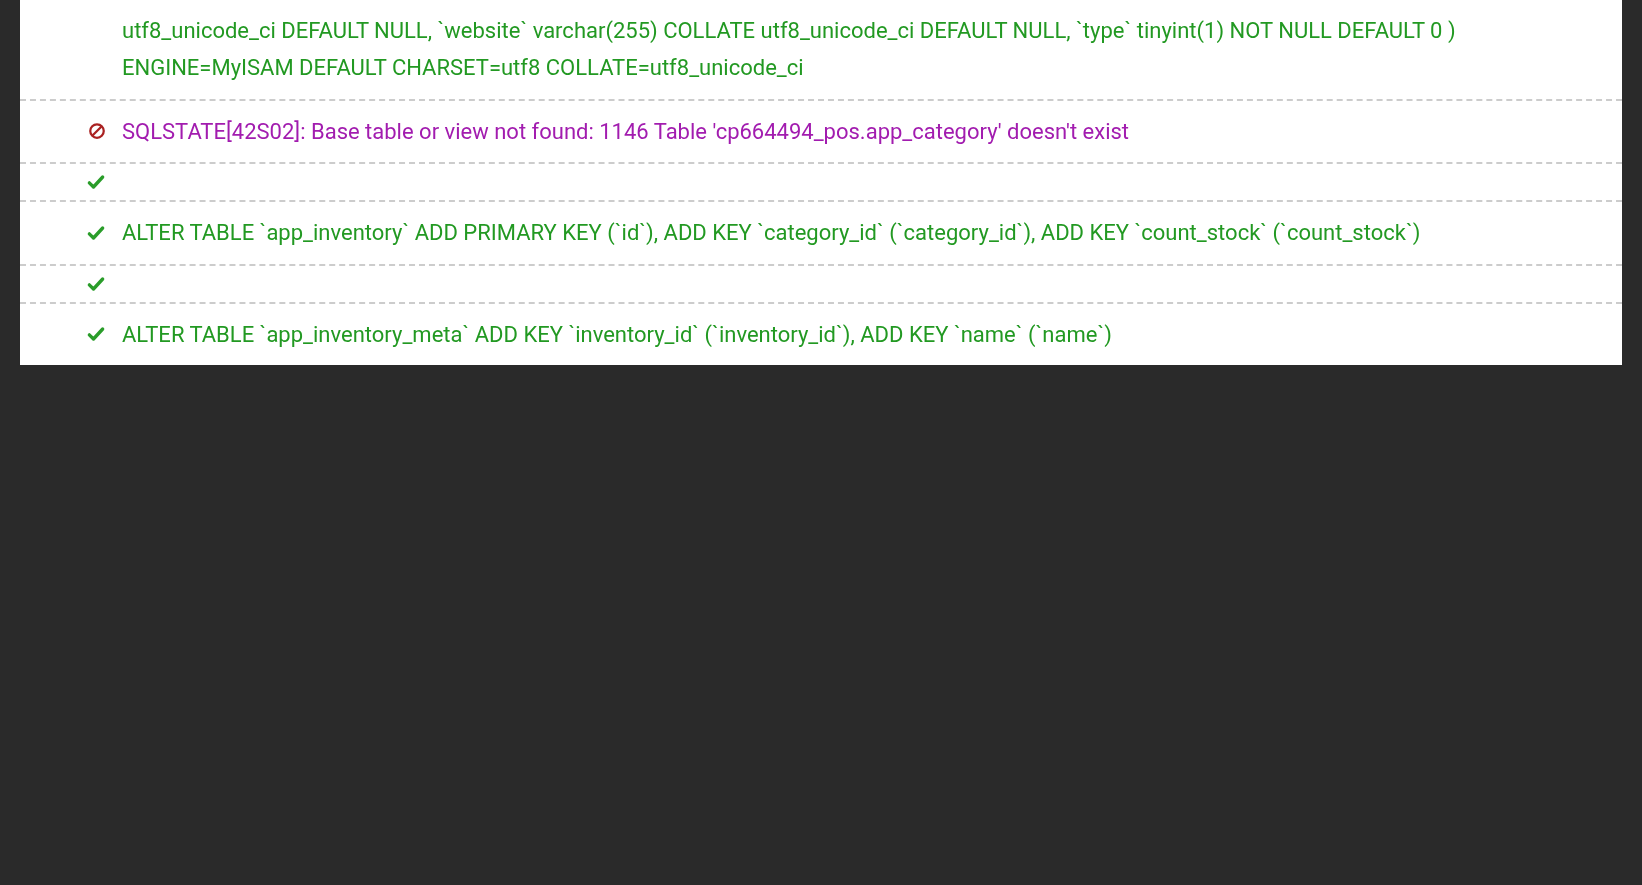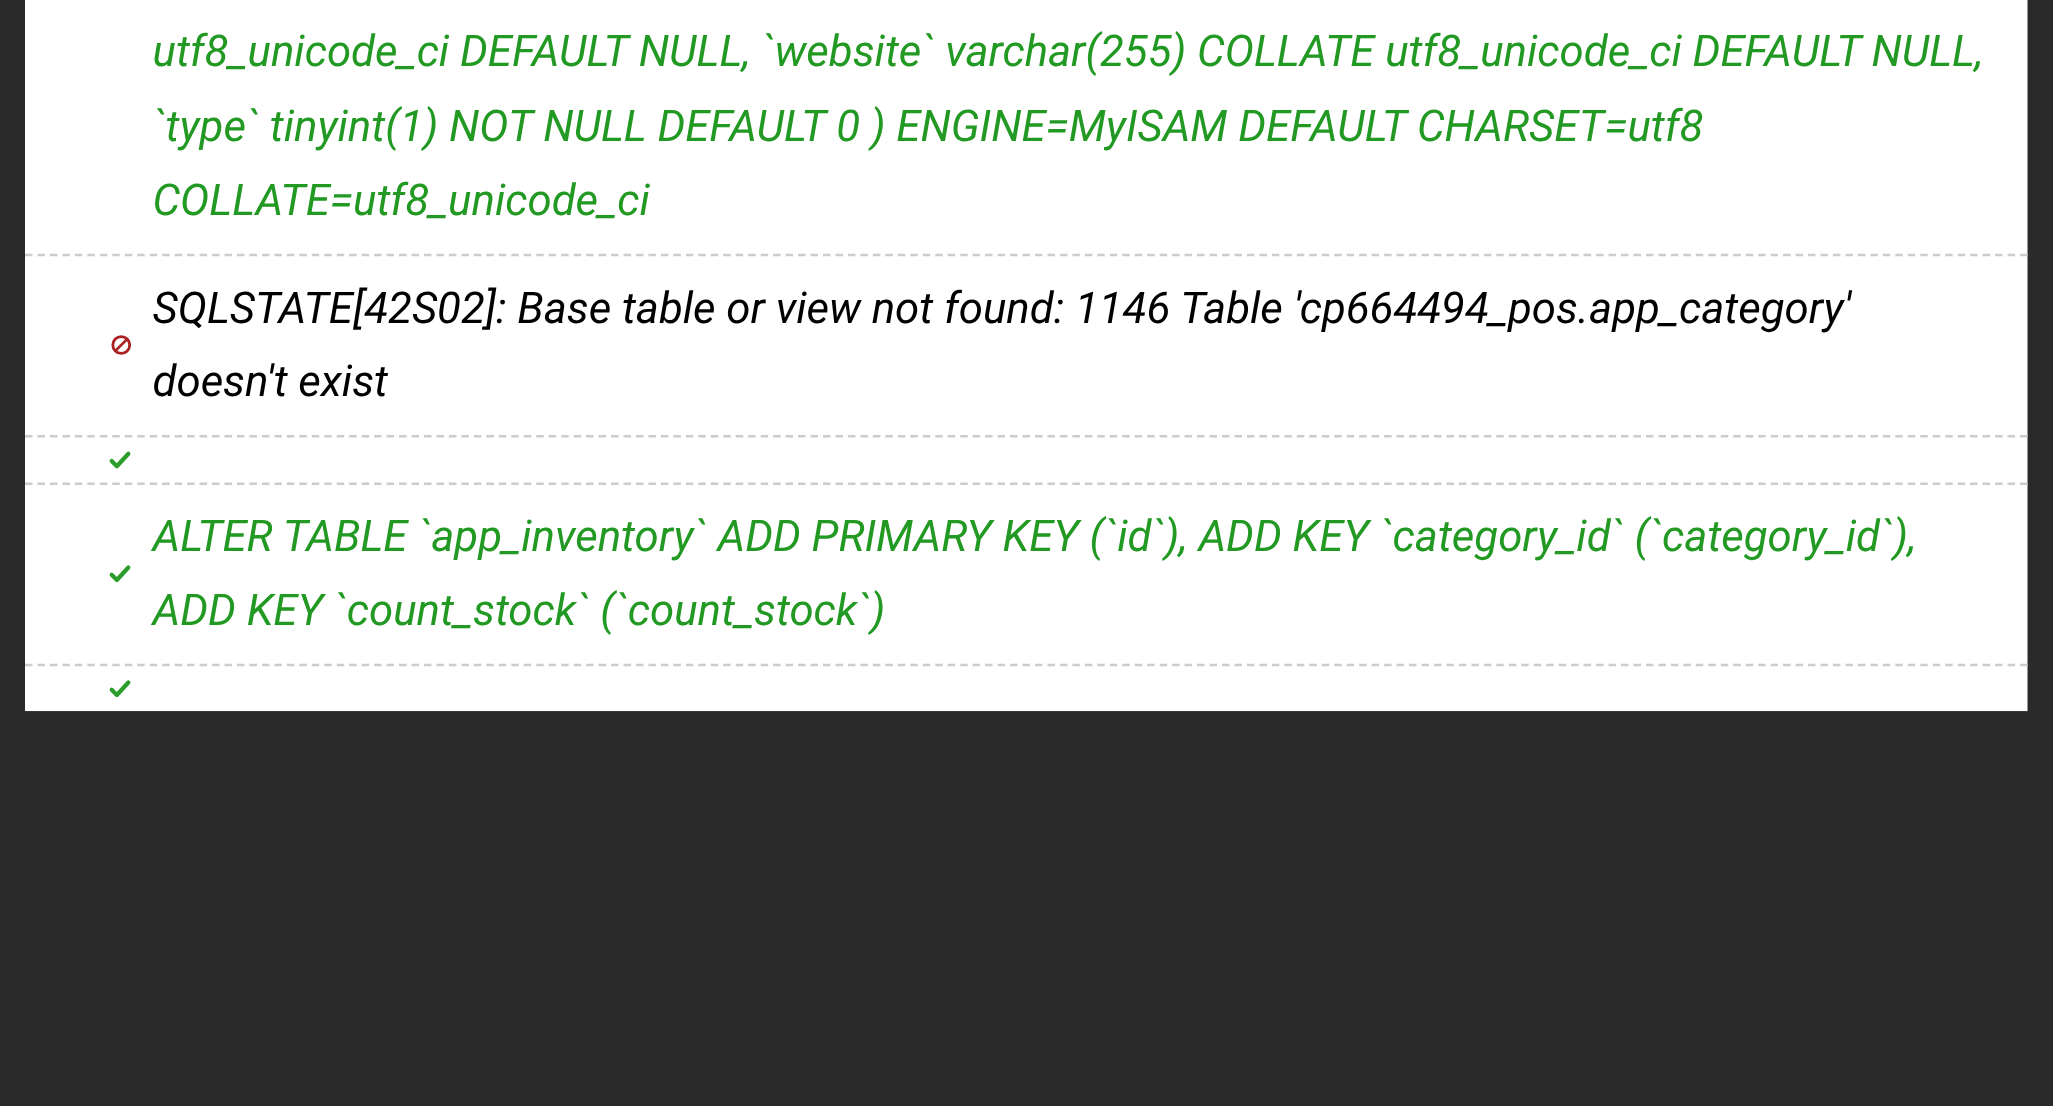--- a/index.html
+++ b/index.html
@@ -32,30 +32,29 @@
     .icon-cell {
       width: 90px;
       min-width: 90px;
       display: flex;
       justify-content: flex-end;
       align-items: center;
       padding-right: 12px;
     }
     .msg-cell {
       flex: 1;
-      font-size: 35px;
+      font-size: 22px;
       line-height: 1.7;
       padding: 4px 20px 4px 4px;
-      font-style: italic;
     }
     .success {
       color: #229922;
     }
     .error {
-      color: #000000;
+      color: #a21caf;
     }
     .first-row .icon-cell {
       
     }
     
     .check-icon svg {
       width: 20px;
       height: 20px;
     }
     .block-icon svg {
@@ -101,14 +100,22 @@
   </div>
 
   <div class="log-row">
     <div class="icon-cell check-icon">
       <svg viewBox="0 0 24 24" fill="none" stroke="#2a9d2a" stroke-width="4" stroke-linecap="round" stroke-linejoin="round">
         <polyline points="4,13 9,18 20,6"></polyline>
       </svg>
     </div>
   </div>
 
+  <div class="log-row">
+    <div class="icon-cell check-icon">
+      <svg viewBox="0 0 24 24" fill="none" stroke="#2a9d2a" stroke-width="4" stroke-linecap="round" stroke-linejoin="round">
+        <polyline points="4,13 9,18 20,6"></polyline>
+      </svg>
+    </div>
+    <div class="msg-cell success">ALTER TABLE `app_inventory_meta` ADD KEY `inventory_id` (`inventory_id`), ADD KEY `name` (`name`)</div>
+  </div>
 
 </div>
 
 </body></html>

